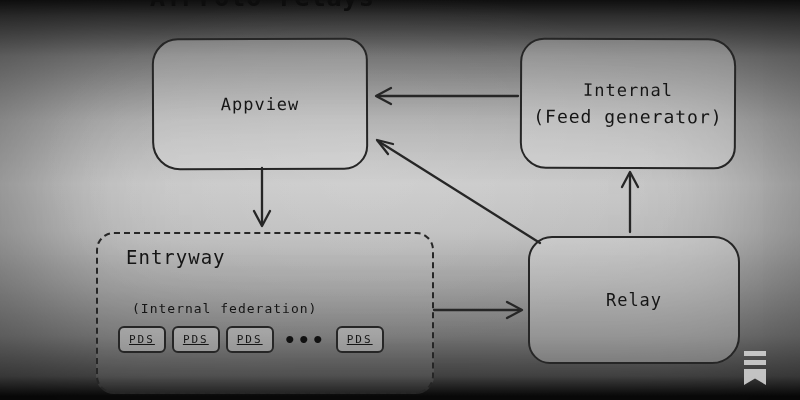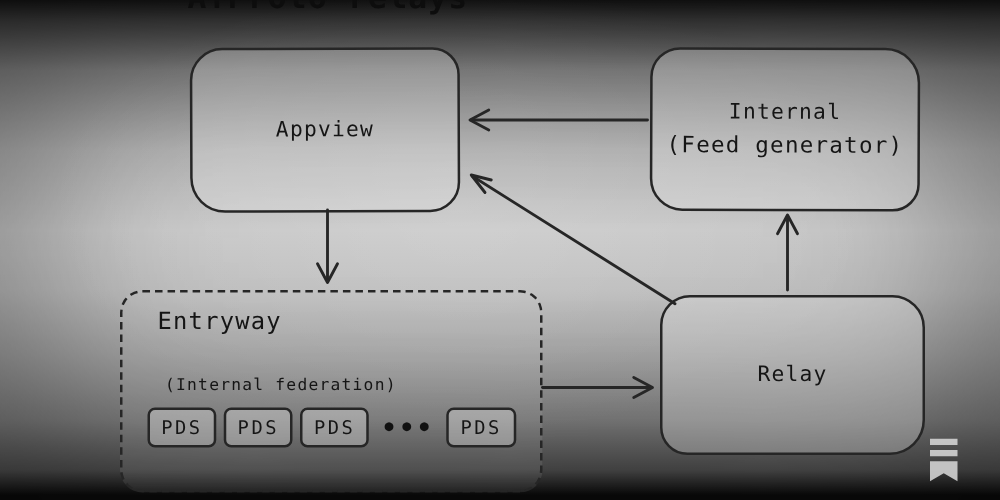--- a/index.html
+++ b/index.html
@@ -44,21 +44,21 @@
   }
   #entryway .ew-title{position:absolute; left:28px; top:12px; font-size:19px; letter-spacing:1px;}
   #entryway .ew-sub{position:absolute; left:34px; top:44px; font-size:13px; letter-spacing:1px;margin-top:23px;}
   .pds-row{
     position:absolute; left:20px; top:92px; right:14px;
     display:flex; align-items:center; gap:6px;
   }
   .pds-box{
     border:2px solid #262626; border-radius:6px;
     background:rgba(235,235,235,0.35);
-    padding:5px 9px; font-size:15px; letter-spacing:2px; color:#151515;
+    padding:5px 9px; font-size:11px; letter-spacing:2px; color:#151515;text-decoration:underline;
   }
   .pds-ellipsis{font-size:20px; font-weight:bold; letter-spacing:2px; color:#111; margin:0 4px;}
   #arrow-layer{position:absolute; left:0; top:0; pointer-events:none;}
   #arrow-layer line, #arrow-layer polyline{
     stroke:#262626; stroke-width:2.3; fill:none;
     stroke-linecap:round; stroke-linejoin:round;
   }
   .watermark{position:absolute; left:743px; top:349px; width:24px; height:38px; opacity:0.88;}
 </style>
 </head>

